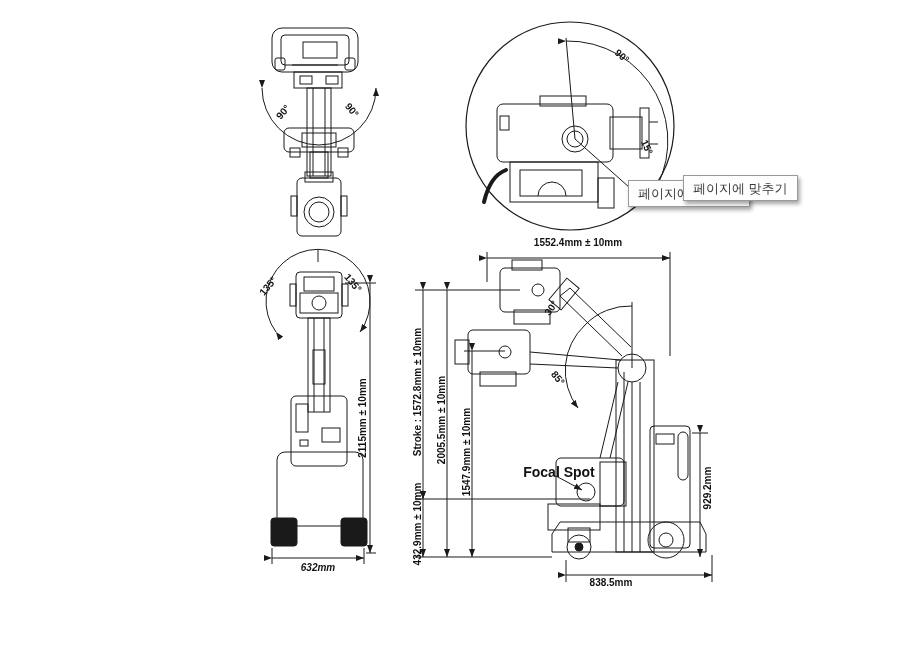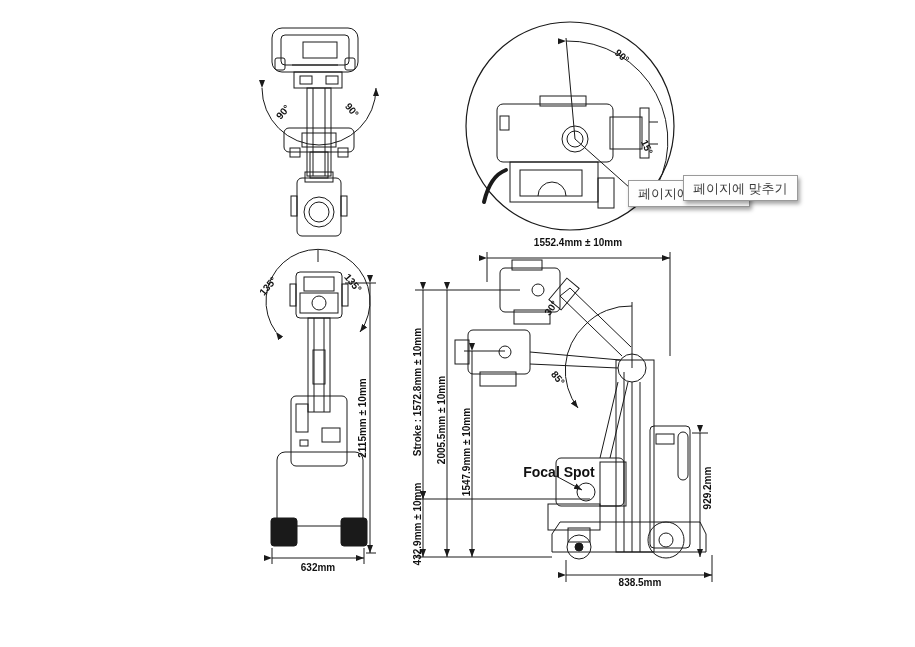--- a/index.html
+++ b/index.html
@@ -183,29 +183,29 @@
 
   <span class="lbl a-nl" style="left:283px;top:112px;">90°</span>
   <span class="lbl a-pr" style="left:352px;top:110px;">90°</span>
 
   <span class="lbl a-p40" style="left:622px;top:56px;">90°</span>
   <span class="lbl a-p65" style="left:647px;top:147px;">15°</span>
 
   <span class="lbl a-nl" style="left:268px;top:286px;">135°</span>
   <span class="lbl a-pr" style="left:353px;top:283px;">135°</span>
   <span class="lbl v" style="left:362px;top:418px;">2115mm ± 10mm</span>
-  <span class="lbl" style="left:318px;top:567px;">632mm</span>
+  <span class="lbl" style="left:318px;top:567px;font-style:italic;">632mm</span>
 
   <span class="lbl" style="left:578px;top:242px;">1552.4mm ± 10mm</span>
   <span class="lbl v" style="left:417px;top:392px;">Stroke : 1572.8mm ± 10mm</span>
   <span class="lbl v" style="left:417px;top:524px;">432.9mm ± 10mm</span>
   <span class="lbl v" style="left:441px;top:420px;">2005.5mm ± 10mm</span>
   <span class="lbl v" style="left:466px;top:452px;">1547.9mm ± 10mm</span>
   <span class="lbl v" style="left:707px;top:488px;">929.2mm</span>
-  <span class="lbl" style="left:640px;top:582px;">838.5mm</span>
+  <span class="lbl" style="left:611px;top:582px;">838.5mm</span>
   <span class="lbl a-n55" style="left:551px;top:308px;">30°</span>
   <span class="lbl a-pr" style="left:558px;top:378px;">85°</span>
   <span class="lbl small" style="left:553px;top:472px;">Focal Spot</span>
 
   <div class="tip back" style="left:628px;top:180px;width:122px;height:27px;">
     <span>페이지에 맞추기</span>
   </div>
   <div class="tip front" style="left:683px;top:175px;height:26px;">
     <span>페이지에 맞추기</span>
   </div>

